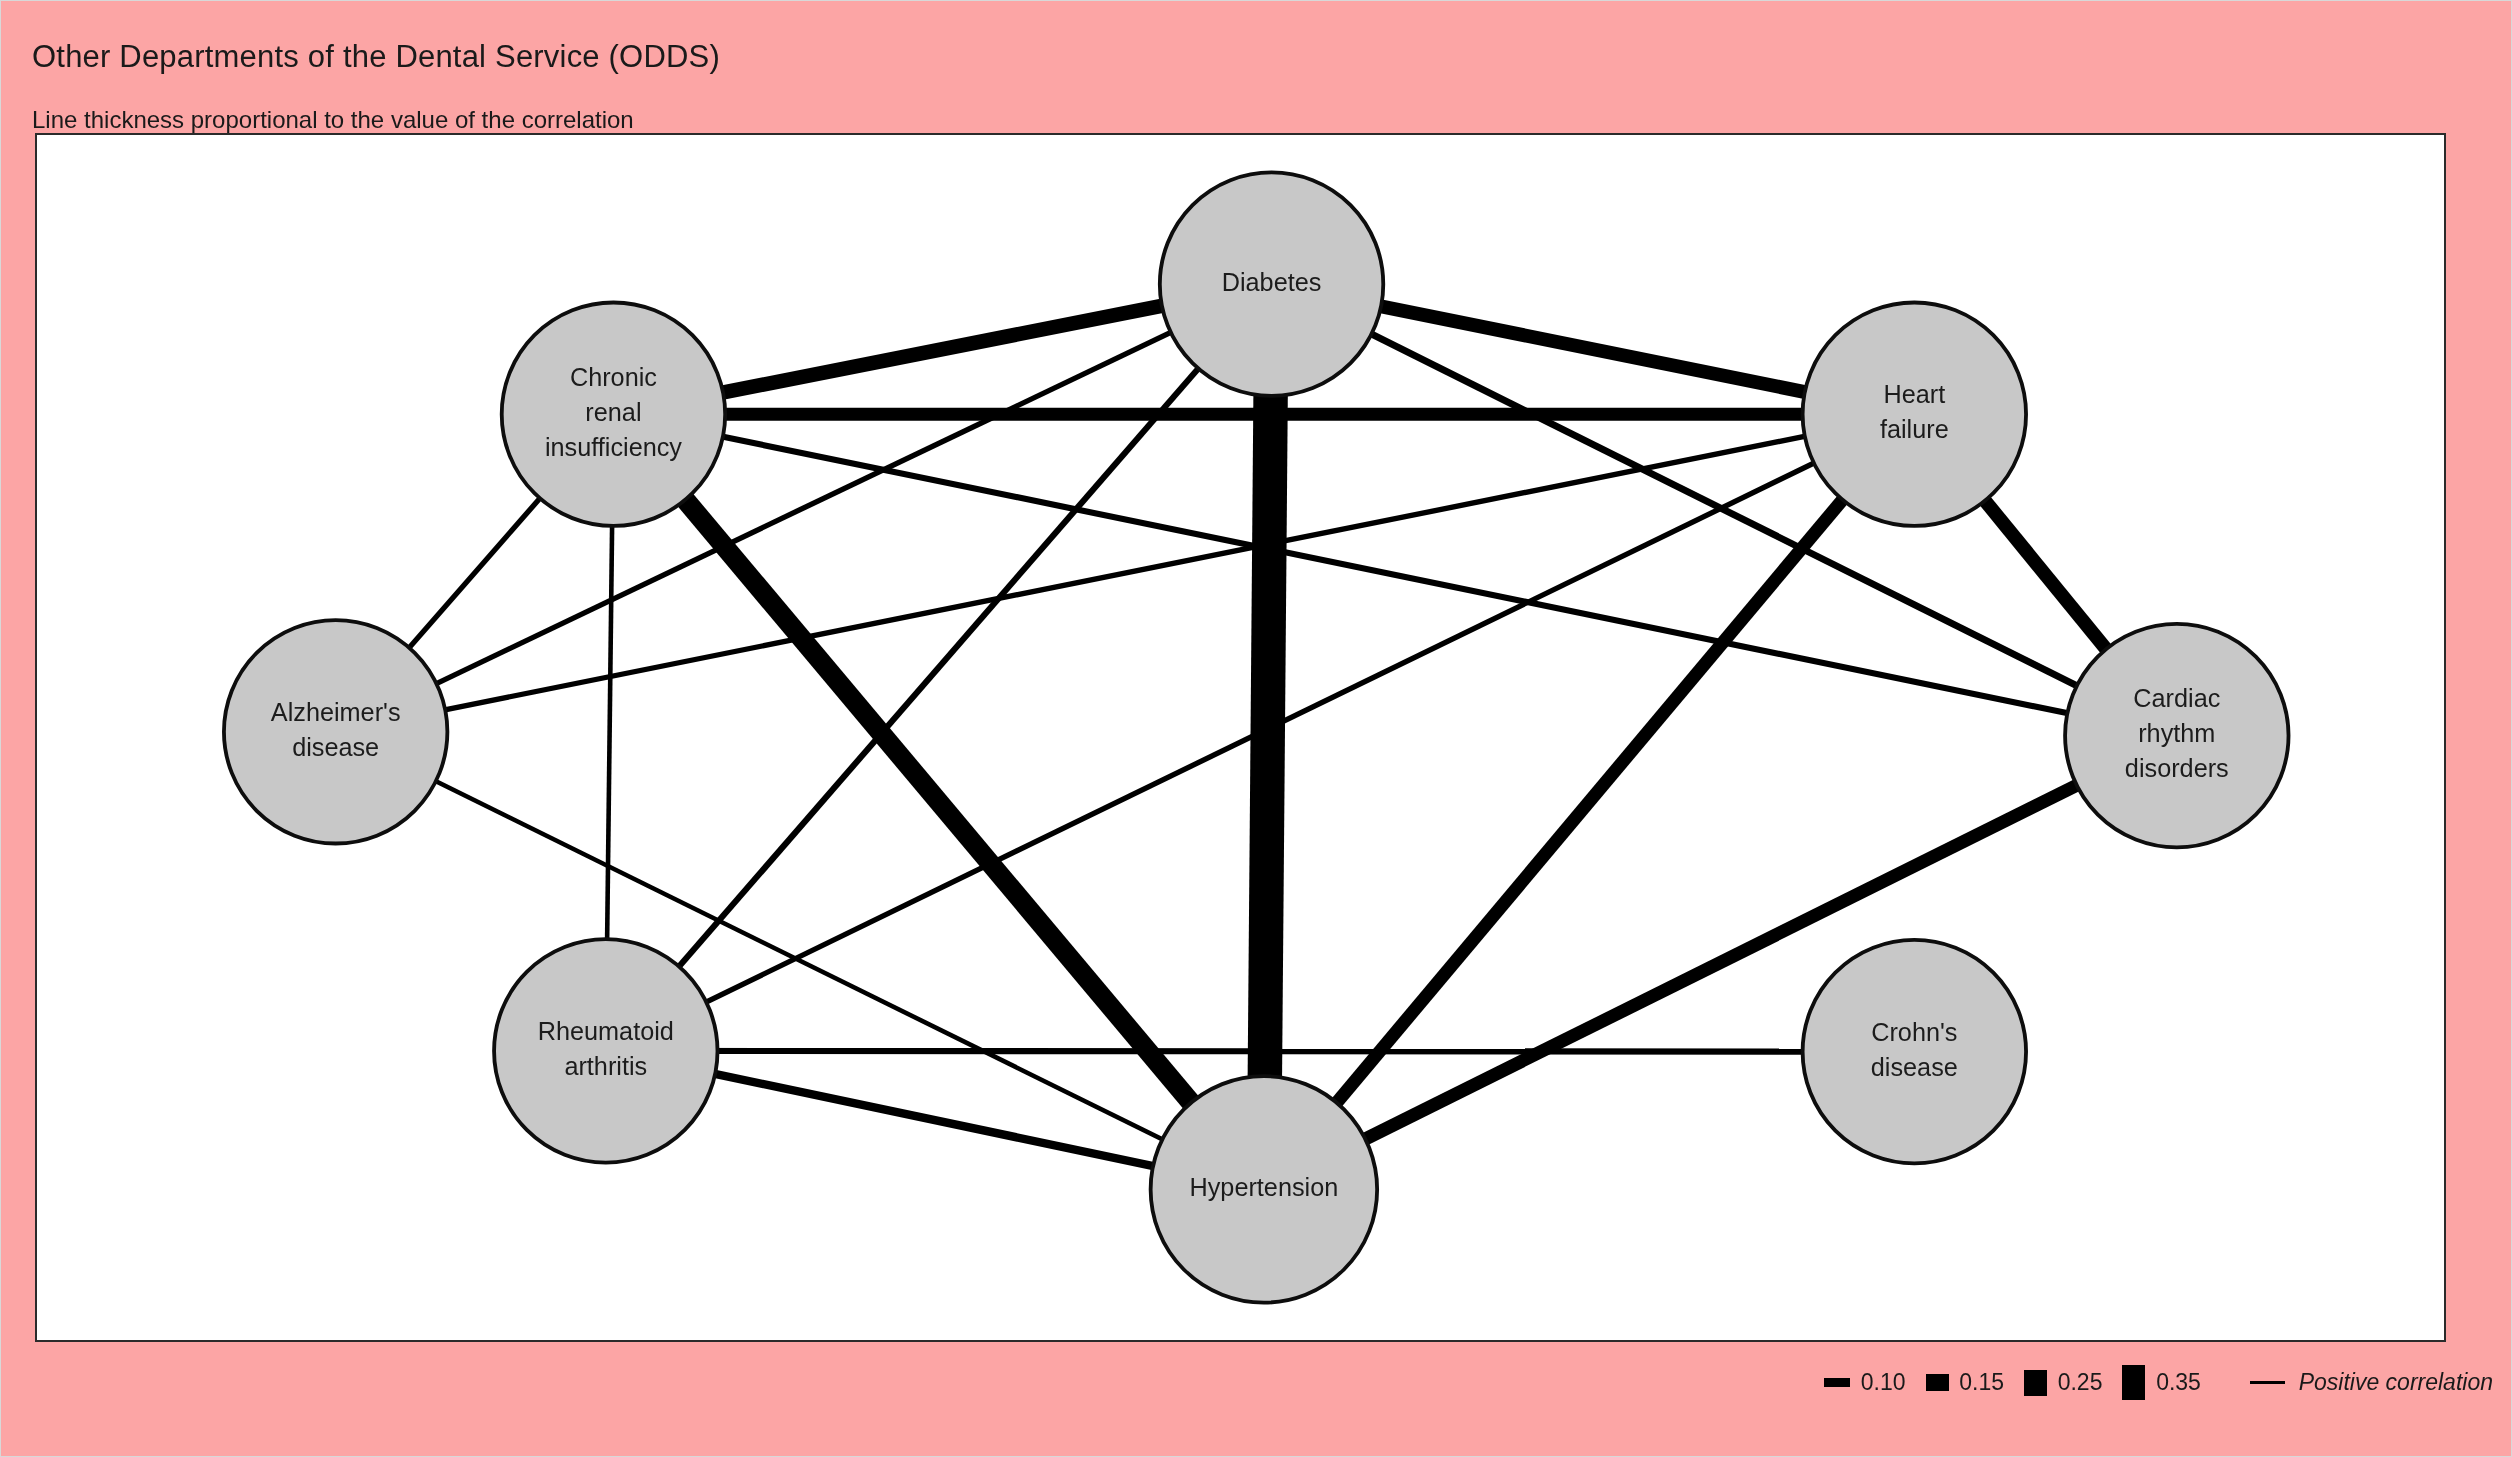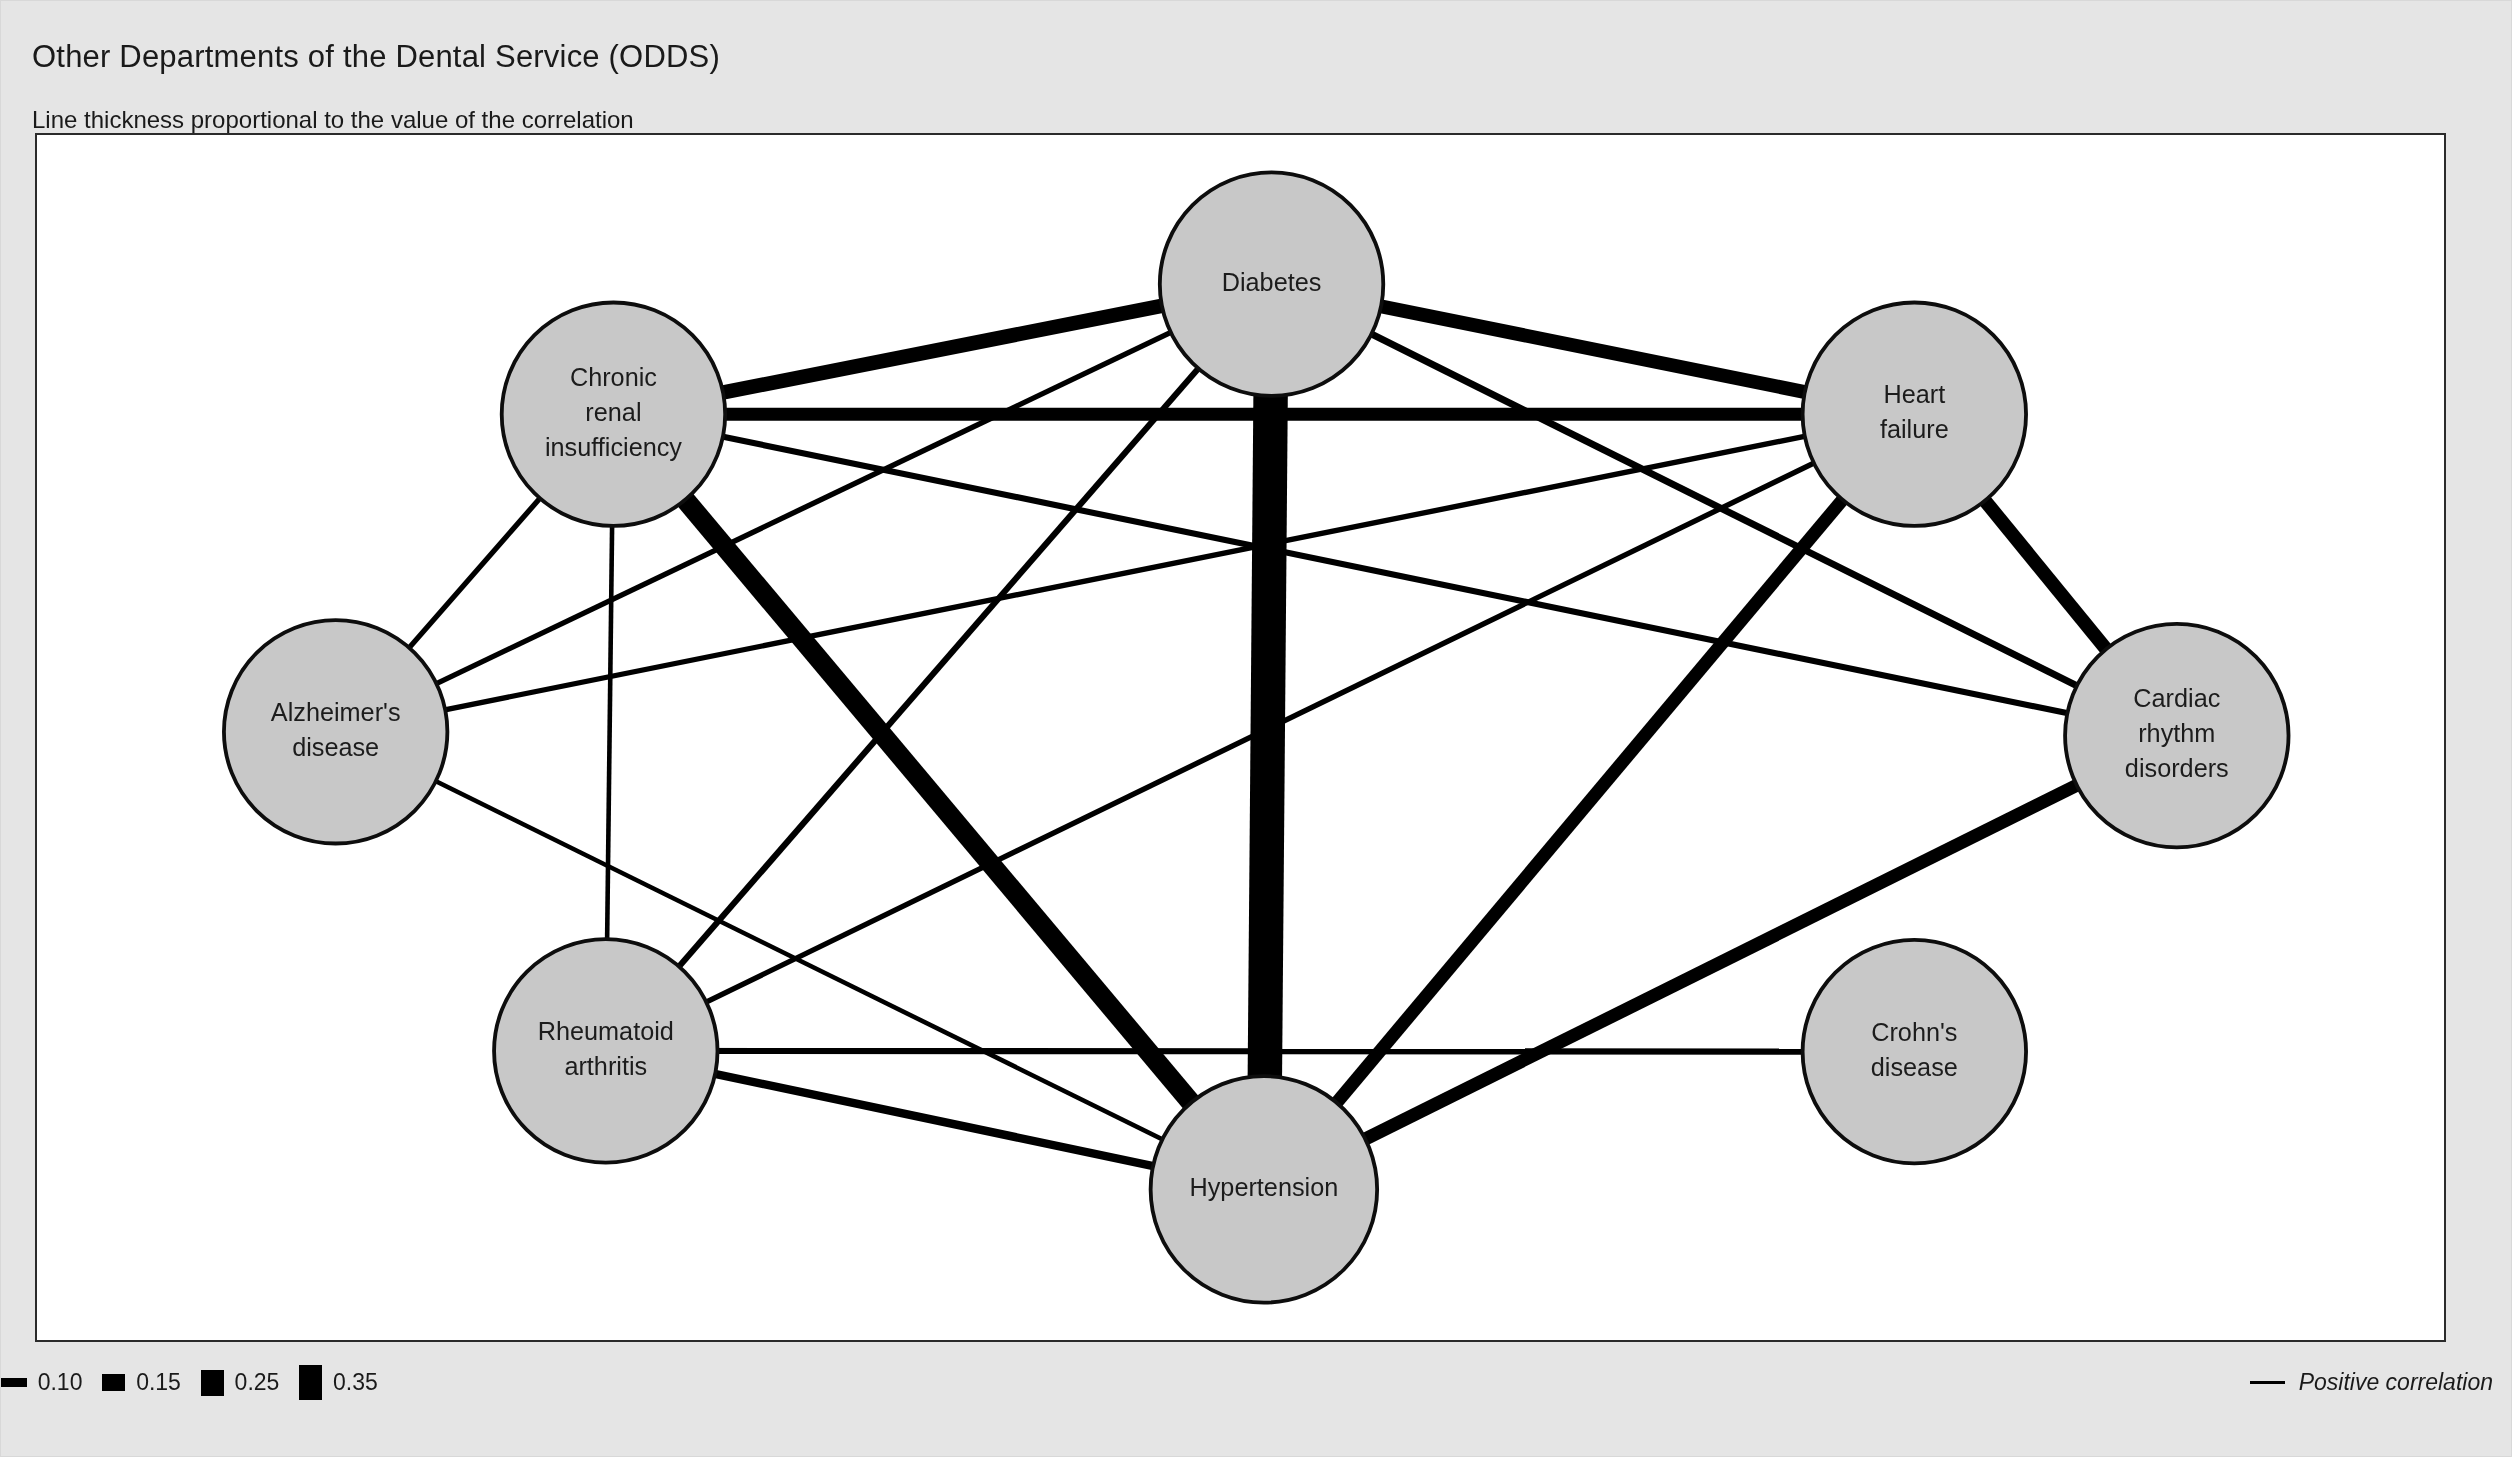--- a/index.html
+++ b/index.html
@@ -7,21 +7,21 @@
     padding: 0;
     background: #ffffff;
   }
   body {
     font-family: "Liberation Sans", sans-serif;
   }
   #page {
     position: relative;
     width: 2512px;
     height: 1457px;
-    background: #e5e5e5;
+    background: #fca5a5;
     box-sizing: border-box;
     border: 1.5px solid #d8d8d8;
     overflow: hidden;
   }
   #title {
     position: absolute;
     left: 31px;
     top: 38px;
     font-size: 31px;
     color: #1a1a1a;
@@ -70,21 +70,21 @@
     stroke: #000000;
     stroke-linecap: butt;
   }
   #legend {
     position: absolute;
     left: 0;
     top: 1364px;
     width: 2512px;
     display: flex;
     align-items: center;
-    justify-content: space-between;
+    justify-content: flex-end;
     gap: 0px;
   }
   .legend-item {
     display: flex;
     align-items: center;
     margin-right: 20px;
   }
   .legend-swatch {
     background: #000000;
     margin-right: 10.7px;

